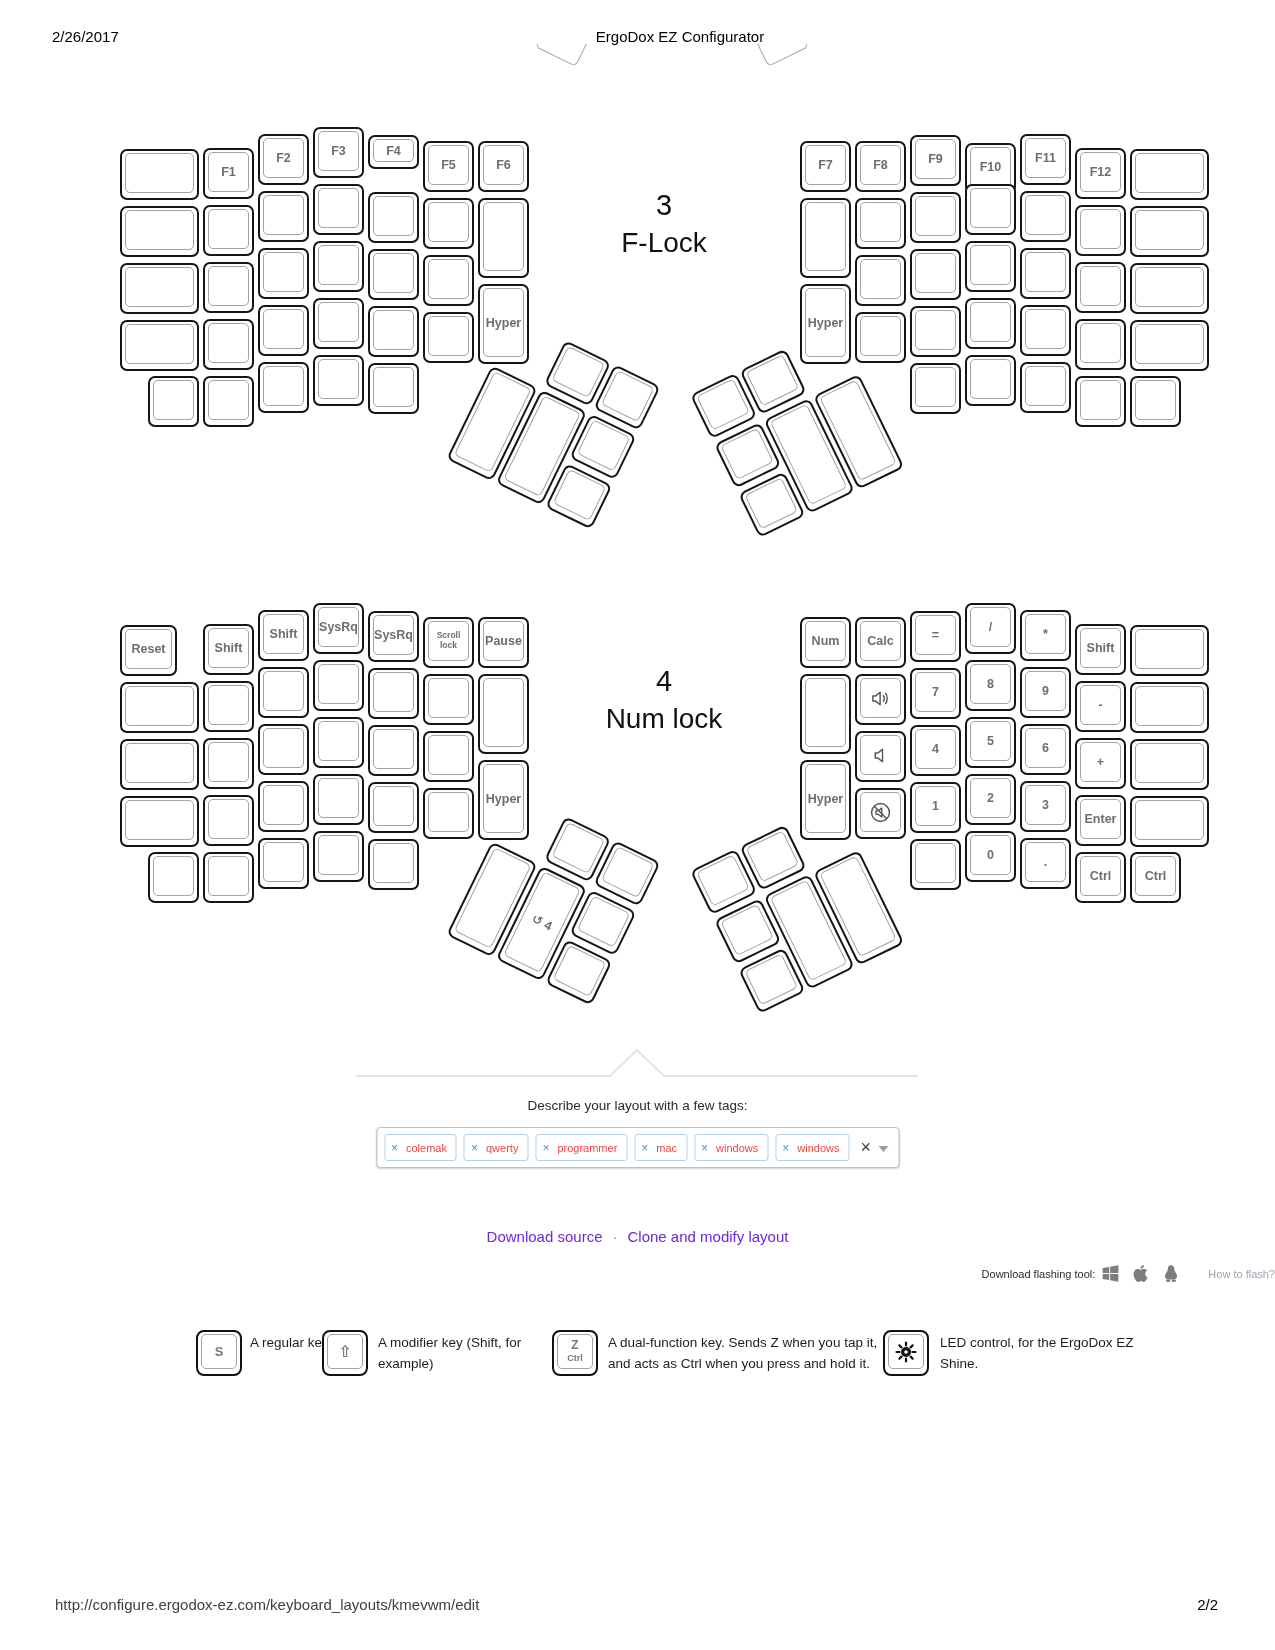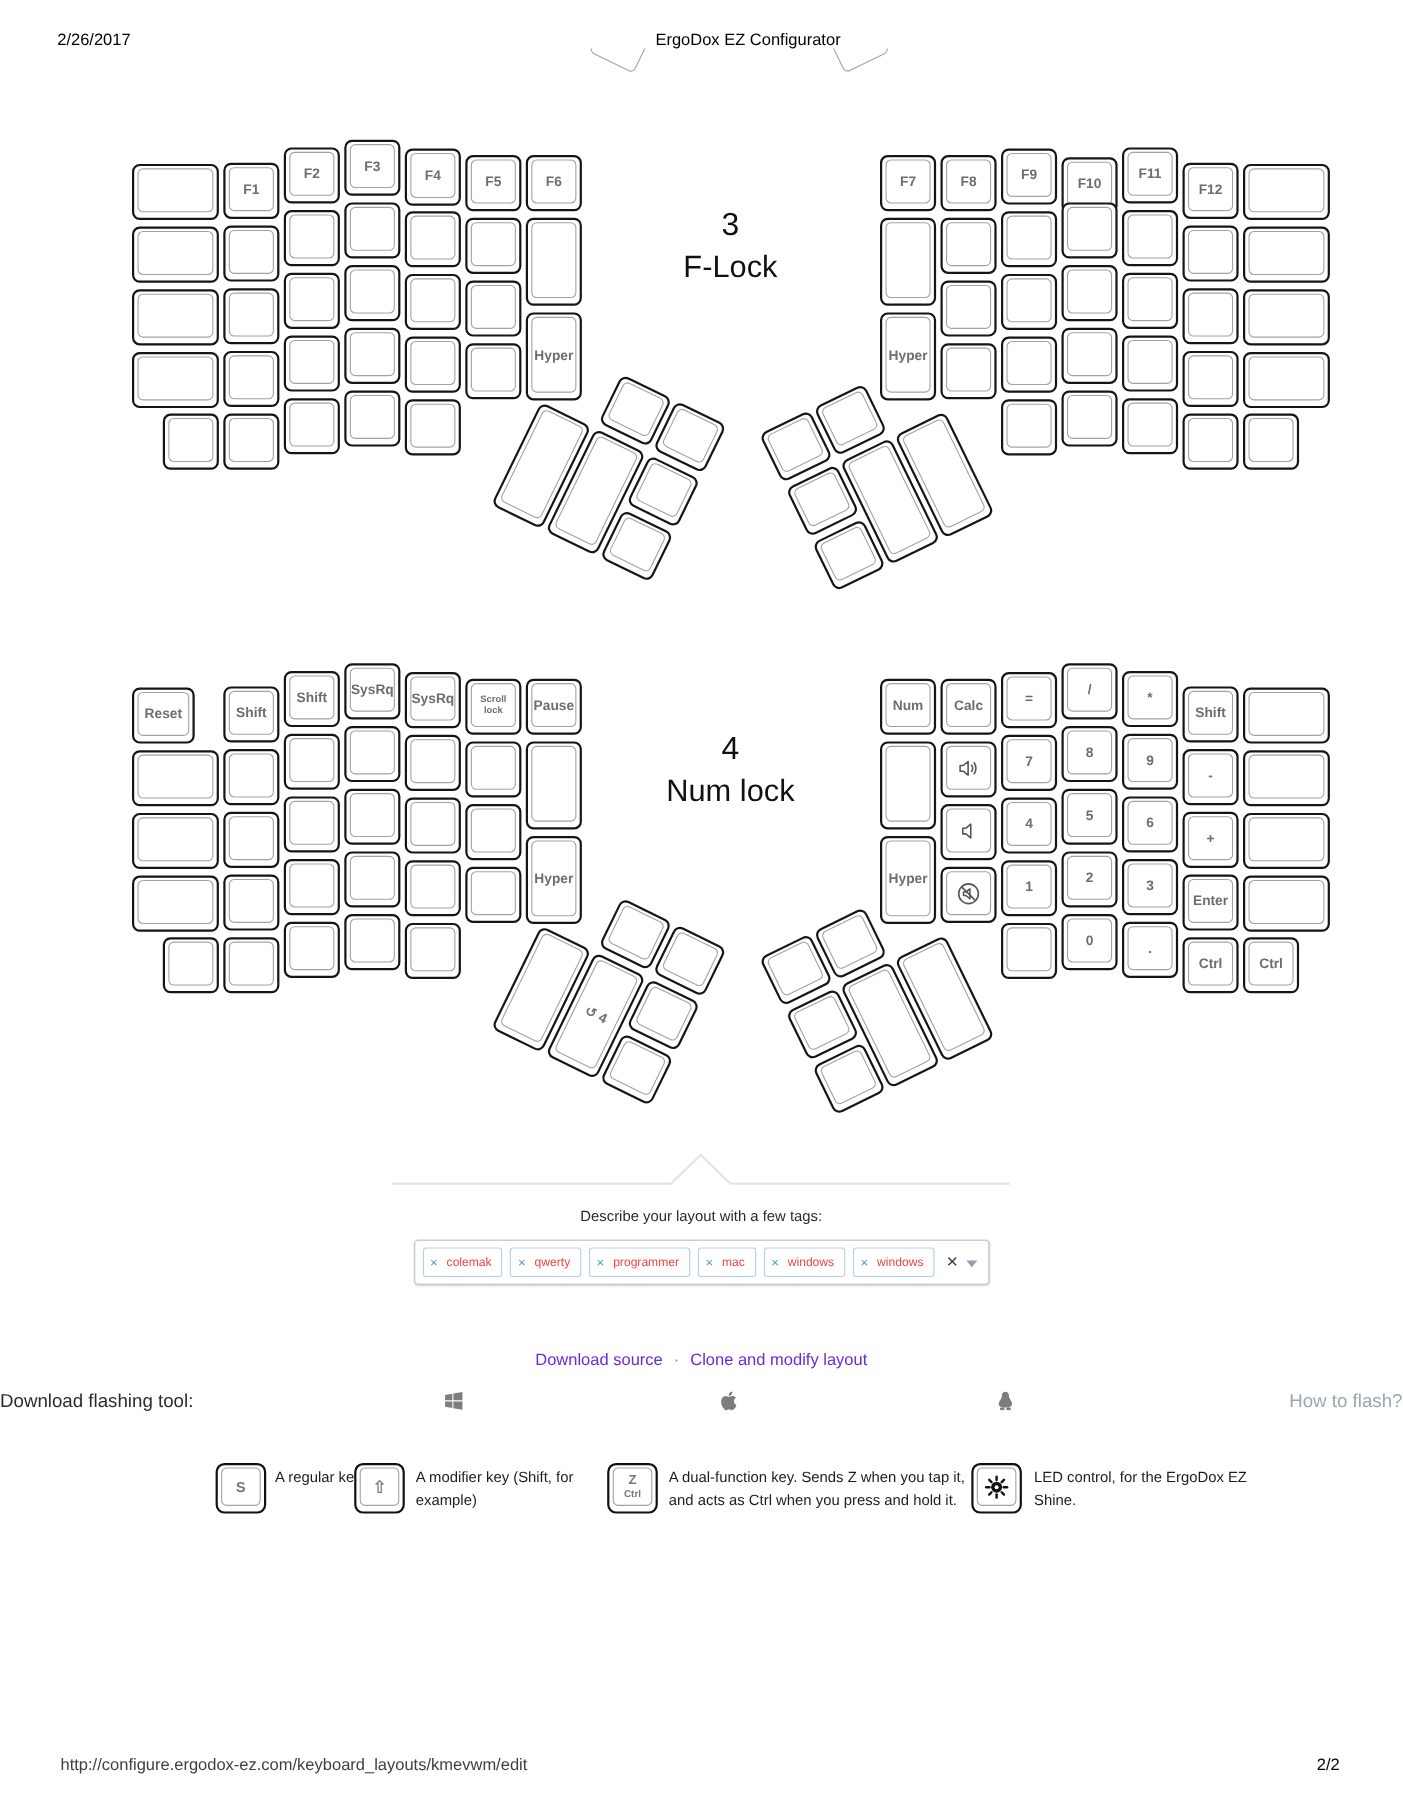--- a/index.html
+++ b/index.html
@@ -42,22 +42,22 @@
   .pill .x{color:#4a90d2;font-size:12px;padding:0 6px;cursor:pointer}
   .pill .t{color:#ef4444;font-size:11px;padding:0 9px 0 2px}
   .clear-x{color:#3c3c3c;font-size:18px;margin:0 7px 0 4px;cursor:pointer}
   .caret{width:0;height:0;border-left:5px solid transparent;border-right:5px solid transparent;
          border-top:6px solid #8fa0ac;margin-top:2px}
 
   
   .links-row{position:absolute;top:1228px;left:0;width:100%;text-align:center;font-size:15px}
   .links-row a{color:#6d28d9;text-decoration:none}
   .links-row .dot{color:#888;margin:0 10px}
-  .flash-row{position:absolute;top:1262px;left:0;width:100%;display:flex;justify-content:space-between;align-items:center;
-             font-size:17px;color:#2b2b2b}
+  .flash-row{position:absolute;top:1262px;left:0;width:100%;display:flex;justify-content:flex-end;align-items:center;
+             font-size:11px;color:#2b2b2b}
   .flash-row .os-icon{margin:0 5px;display:inline-flex;align-items:center}
   .flash-row .os-icon:first-of-type{margin-left:12px}
   .flash-row .howto{color:#9aa7b1;text-decoration:none;margin-left:22px}
 
   
   .lkey{position:absolute;width:46px;height:46px;background:#fff;border:2.5px solid #111;border-radius:8px;box-sizing:border-box}
   .lkey .kin{font-size:13px;color:#777}
   .lkey .glyph{font-size:16px}
   .lkey .z-top{font-size:12px;line-height:1.1}
   .lkey .z-bot{font-size:9px;line-height:1.1;margin-top:2px}
@@ -89,21 +89,21 @@
       </div>
       <div class="key" style="left: 83px; top: 21px; width: 51px; height: 51px;">
         <div class="kin">F1</div>
       </div>
       <div class="key" style="left: 138px; top: 7px; width: 51px; height: 51px;">
         <div class="kin">F2</div>
       </div>
       <div class="key" style="left: 193px; top: 0px; width: 51px; height: 51px;">
         <div class="kin">F3</div>
       </div>
-      <div class="key" style="left: 248px; top: 8px; width: 51px; height: 52px; padding-left: 12px;">
+      <div class="key" style="left: 248px; top: 8px; width: 51px; height: 34px; padding-left: 12px;">
         <div class="kin">F4</div>
       </div>
       <div class="key" style="left: 303px; top: 14px; width: 51px; height: 51px;">
         <div class="kin">F5</div>
       </div>
       <div class="key" style="left: 358px; top: 14px; width: 51px; height: 51px;">
         <div class="kin">F6</div>
       </div>
       <div class="key" style="left: 0px; top: 79px; width: 79px; height: 51px;">
         <div class="kin"></div>

